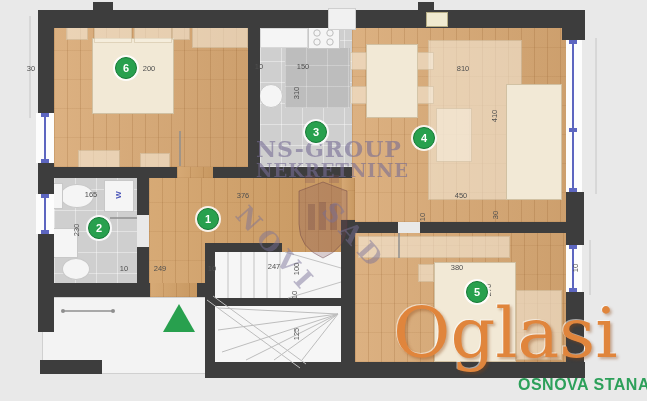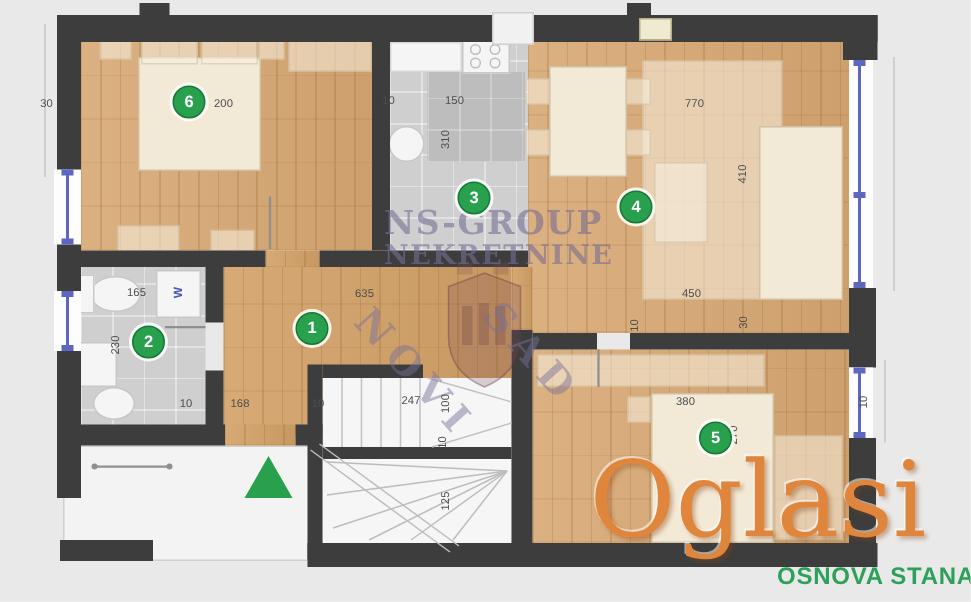--- a/index.html
+++ b/index.html
@@ -224,27 +224,27 @@
   <div class="badge" style="left:477px;top:292px;">5</div>
   <div class="badge" style="left:126px;top:68px;">6</div>
 
   <div class="arrow-up" style="left:163px;top:304px;"></div>
 
   <span class="dim" style="left:31px;top:69px;">30</span>
   <span class="dim" style="left:149px;top:69px;">200</span>
   <span class="dim" style="left:259px;top:67px;">10</span>
   <span class="dim" style="left:303px;top:67px;">150</span>
   <span class="dim rot" style="left:297px;top:93px;">310</span>
-  <span class="dim" style="left:463px;top:69px;">770</span>
+  <span class="dim" style="left:463px;top:69px;">810</span>
   <span class="dim rot" style="left:495px;top:116px;">410</span>
-  <span class="dim" style="left:243px;top:196px;">635</span>
+  <span class="dim" style="left:243px;top:196px;">376</span>
   <span class="dim" style="left:91px;top:195px;">165</span>
   <span class="dim rot" style="left:77px;top:230px;">230</span>
   <span class="dim" style="left:124px;top:269px;">10</span>
-  <span class="dim" style="left:160px;top:269px;">168</span>
+  <span class="dim" style="left:160px;top:269px;">249</span>
   <span class="dim" style="left:212px;top:269px;">10</span>
   <span class="dim" style="left:274px;top:267px;">247</span>
   <span class="dim rot" style="left:297px;top:269px;">100</span>
   <span class="dim rot" style="left:295px;top:295px;">10</span>
   <span class="dim rot" style="left:297px;top:334px;">125</span>
   <span class="dim" style="left:461px;top:196px;">450</span>
   <span class="dim rot" style="left:423px;top:217px;">10</span>
   <span class="dim rot" style="left:496px;top:215px;">30</span>
   <span class="dim" style="left:457px;top:268px;">380</span>
   <span class="dim rot" style="left:489px;top:290px;">270</span>

